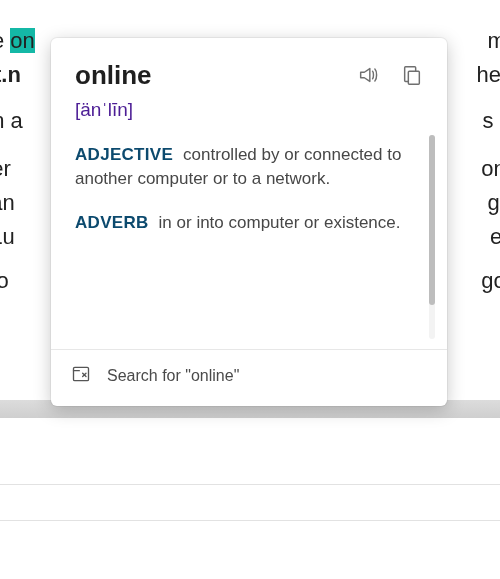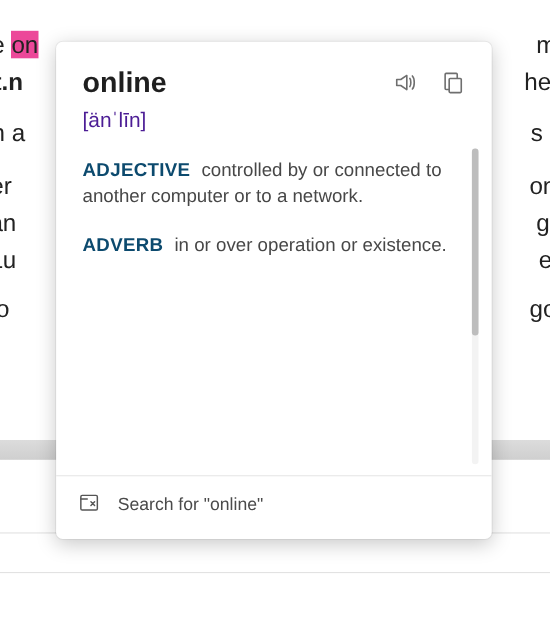--- a/index.html
+++ b/index.html
@@ -22,21 +22,21 @@
   .bg {
     position: absolute;
     inset: 0;
     padding: 0;
     font-size: 22px;
     line-height: 34px;
     color: #222;
   }
   .bg .line { position: absolute; white-space: nowrap; }
   .bg .l1 { top: 24px; left: -8px; }
-  .bg .l1 .sel { background: #ec4899; }
+  .bg .l1 .sel { background: #14b8a6; }
   .bg .r1 { top: 24px; right: -18px; }
   .bg .l2 { top: 58px; left: -28px; font-weight: 700; }
   .bg .r2 { top: 58px; right: -12px; }
   .bg .l3 { top: 104px; left: -20px; }
   .bg .r3 { top: 104px; right: -18px; }
   .bg .l4 { top: 152px; left: -32px; }
   .bg .r4 { top: 152px; right: -18px; }
   .bg .l5 { top: 186px; left: -28px; }
   .bg .r5 { top: 186px; right: -18px; }
   .bg .l6 { top: 220px; left: -28px; }
@@ -53,21 +53,21 @@
   }
   .rule1 { position: absolute; left: 0; right: 0; top: 484px; height: 1px; background: #e2e2e2; }
   .rule2 { position: absolute; left: 0; right: 0; top: 520px; height: 1px; background: #e2e2e2; }
 
   
   .card {
     position: absolute;
     left: 51px;
     top: 38px;
     width: 396px;
-    height: 452px;
+    height: 368px;
     background: #fff;
     border-radius: 6px;
     box-shadow: 0 4px 18px rgba(0,0,0,0.22), 0 0 0 1px rgba(0,0,0,0.05);
     display: flex;
     flex-direction: column;
   }
   .card-header {
     position: relative;
     padding: 22px 24px 8px 24px;
   }
@@ -196,21 +196,21 @@
         </svg>
       </div>
     </div>
   </div>
 
   <div class="card-body">
     <div class="def">
       <span class="pos">ADJECTIVE</span><span>controlled by or connected to another computer or to a network.</span>
     </div>
     <div class="def">
-      <span class="pos">ADVERB</span><span>in or over operation or existence.</span>
+      <span class="pos">ADVERB</span><span>in or into computer or existence.</span>
     </div>
 
     <div class="scroll-track">
       <div class="scroll-thumb"></div>
     </div>
   </div>
 
   <div class="card-footer">
     <span>
       <svg viewBox="0 0 24 24" fill="none" stroke="currentColor" stroke-width="1.6" stroke-linecap="round" stroke-linejoin="round">

